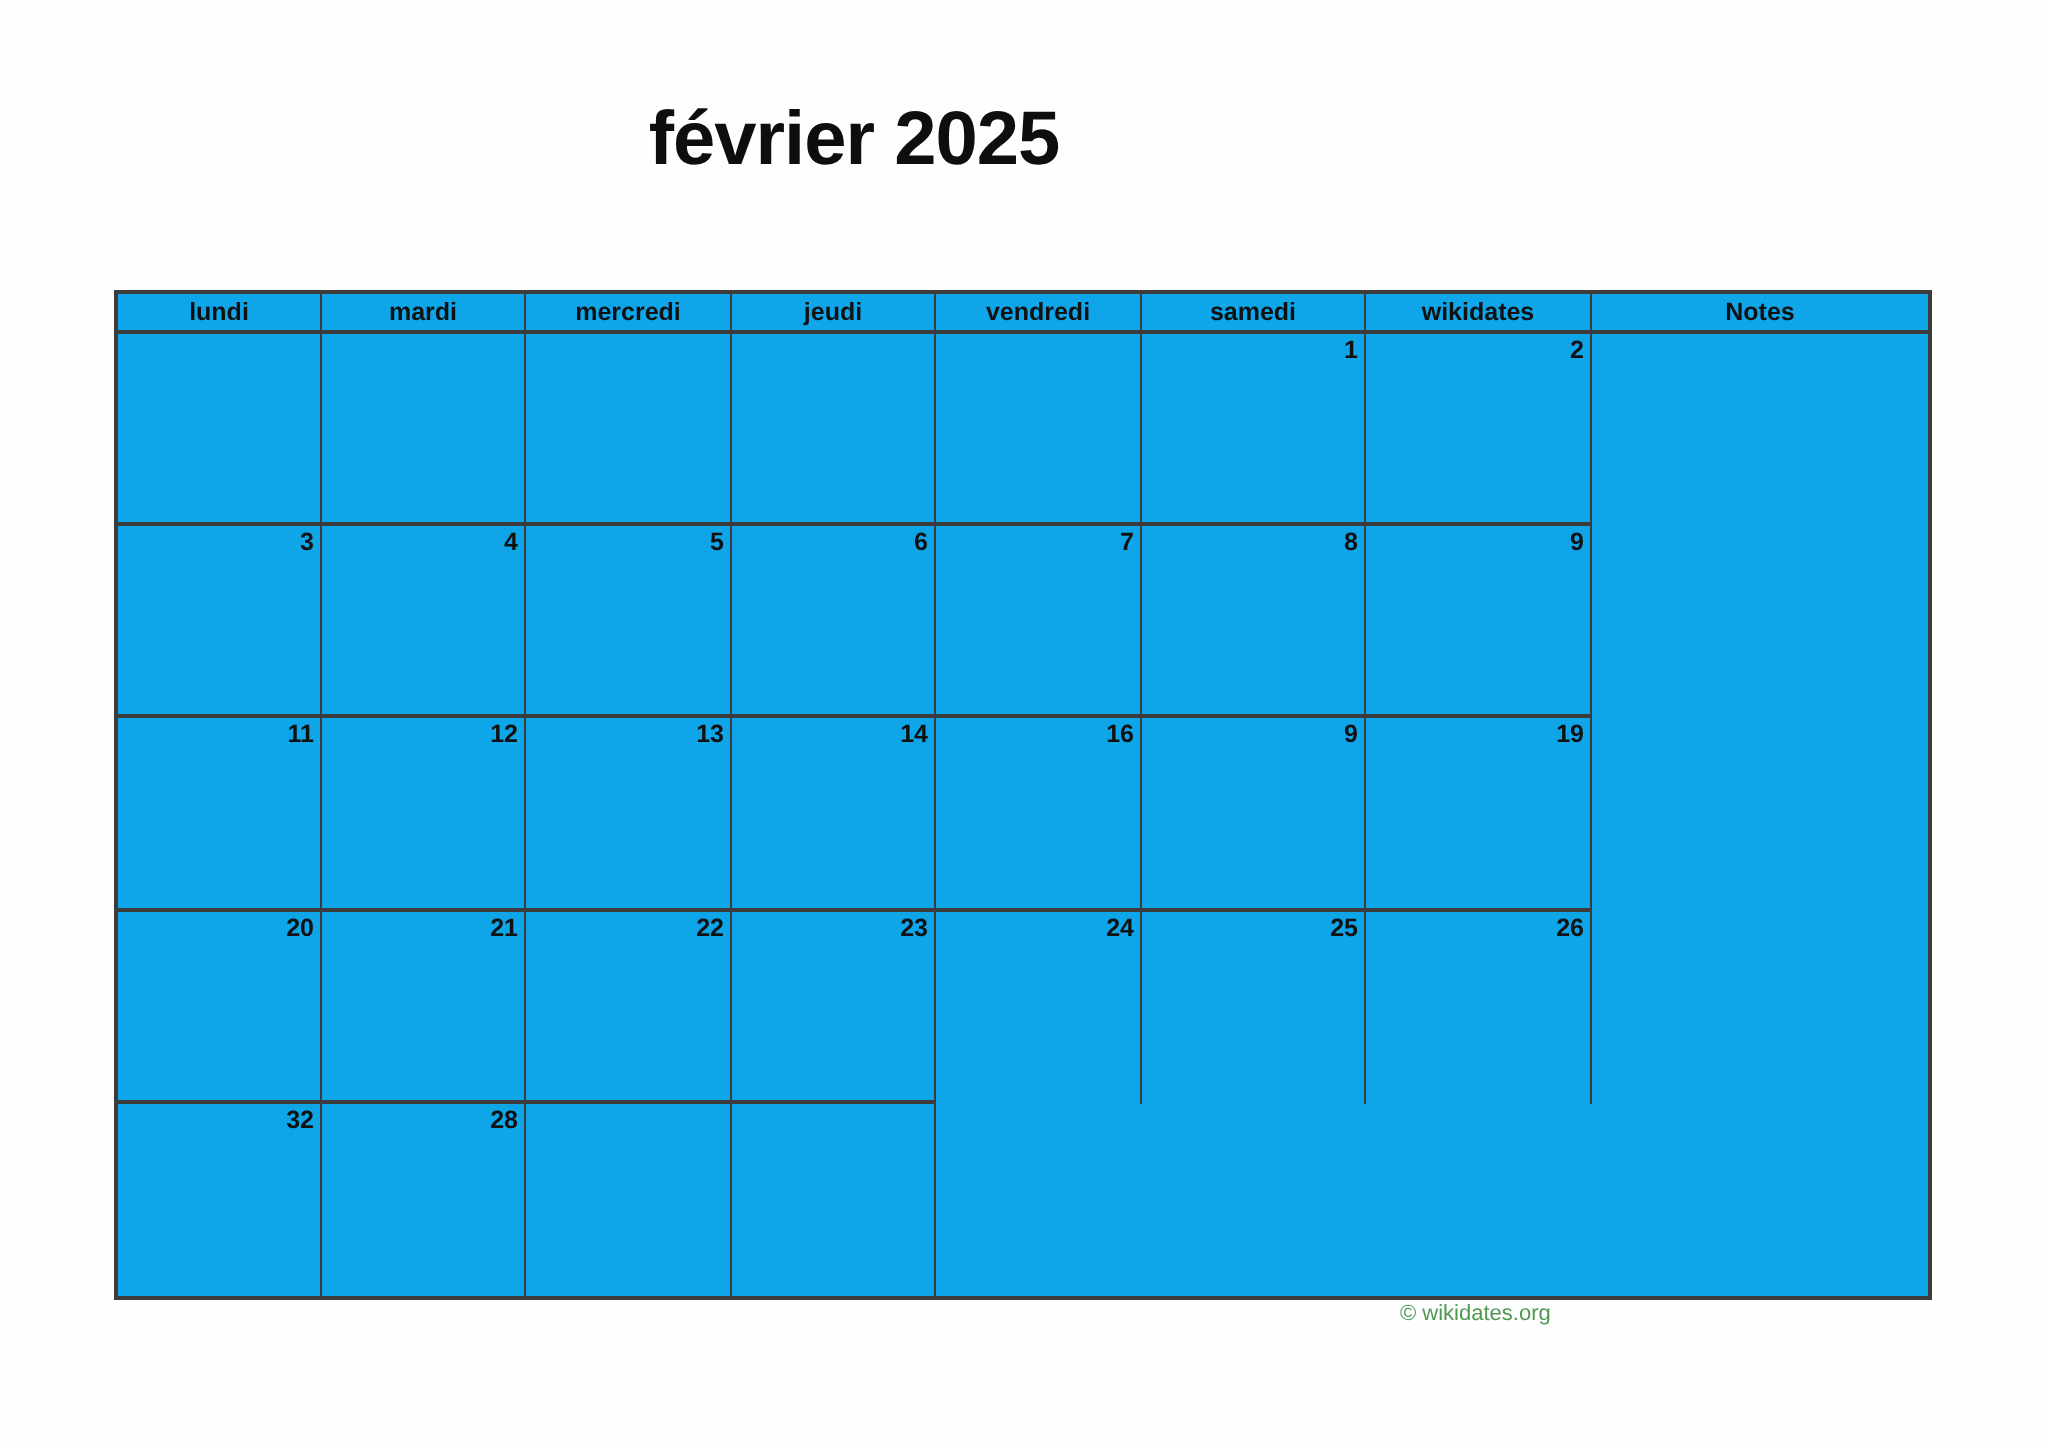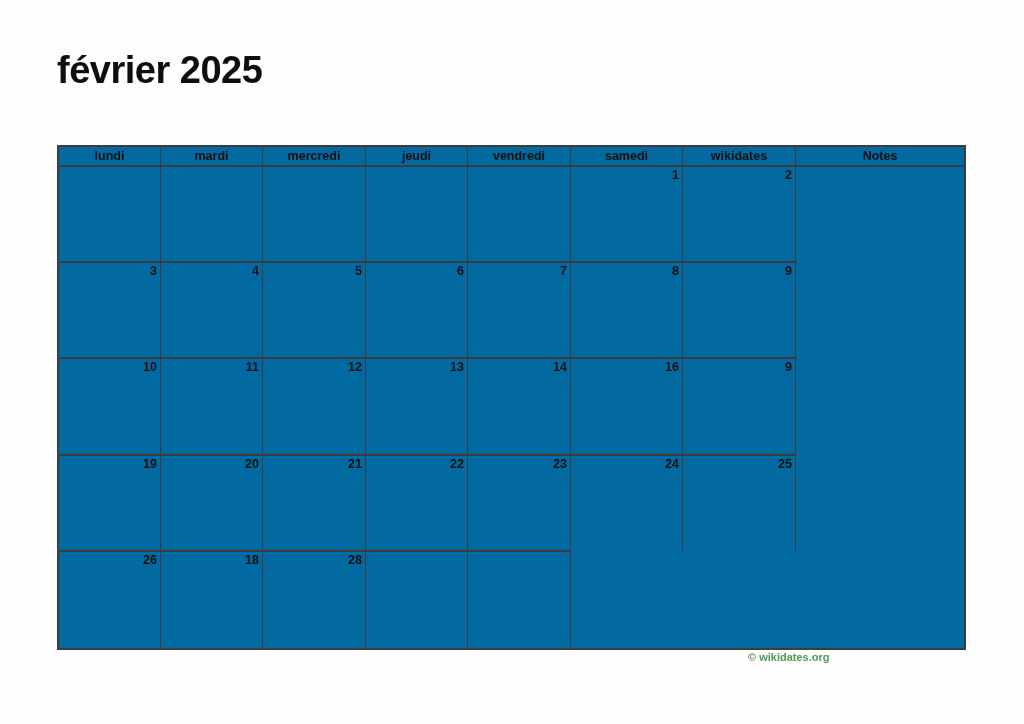--- a/index.html
+++ b/index.html
@@ -14,38 +14,38 @@
     height: 724px;
     background: #fefefe;
     overflow: hidden;
   }
   .title {
     position: absolute;
     left: 57px;
     top: 49px;
     width: 740px;
     margin: 0;
-    text-align: left;
+    text-align: center;
     font-size: 38px;
     font-weight: bold;
     color: #0e0e0e;
     letter-spacing: -0.5px;
   }
   .calendar {
     position: absolute;
     left: 57px;
     top: 145px;
     width: 909px;
     height: 505px;
     box-sizing: border-box;
     border: 2px solid #3c3c3c;
     display: grid;
     grid-template-columns: 102px 102px 103px 102px 103px 112px 113px 1fr;
     grid-template-rows: 20px repeat(5, 1fr);
-    background: #0369a1;
+    background: #0ea5e9;
   }
   .hcell {
     box-sizing: border-box;
     border-right: 1.5px solid #3c3c3c;
     border-bottom: 2px solid #3c3c3c;
     display: flex;
     align-items: center;
     justify-content: center;
     font-size: 12.5px;
     font-weight: bold;
@@ -67,22 +67,21 @@
   .notes-cell {
     grid-column: 8;
     grid-row: 2 / span 5;
     box-sizing: border-box;
   }
   .watermark {
     position: absolute;
     left: 700px;
     top: 651px;
     font-size: 11px;
-    font-weight: bold;
-    margin-left: 48px;
+    font-weight: normal;
   }
 </style>
 </head>
 <body>
 
 <div class="page">
 
   <h1 class="title">février 2025</h1>
 
   <div class="calendar">
@@ -105,38 +104,37 @@
     <div class="dcell">2</div>
 
     <div class="dcell">3</div>
     <div class="dcell">4</div>
     <div class="dcell">5</div>
     <div class="dcell">6</div>
     <div class="dcell">7</div>
     <div class="dcell">8</div>
     <div class="dcell">9</div>
 
-    <div class="dcell">10</div>
     <div class="dcell">11</div>
     <div class="dcell">12</div>
     <div class="dcell">13</div>
     <div class="dcell">14</div>
     <div class="dcell">16</div>
 
     <div class="dcell">9</div>
     <div class="dcell">19</div>
     <div class="dcell">20</div>
     <div class="dcell">21</div>
     <div class="dcell">22</div>
     <div class="dcell">23</div>
 
     <div class="dcell last-row">24</div>
     <div class="dcell last-row">25</div>
     <div class="dcell last-row">26</div>
-    <div class="dcell last-row">18</div>
+    <div class="dcell last-row">32</div>
     <div class="dcell last-row">28</div>
     <div class="dcell last-row"></div>
     <div class="dcell last-row"></div>
 
     <div class="notes-cell"></div>
 
   </div>
 
   <div class="watermark" style="color: rgb(79, 153, 81);">© wikidates.org</div>
 

